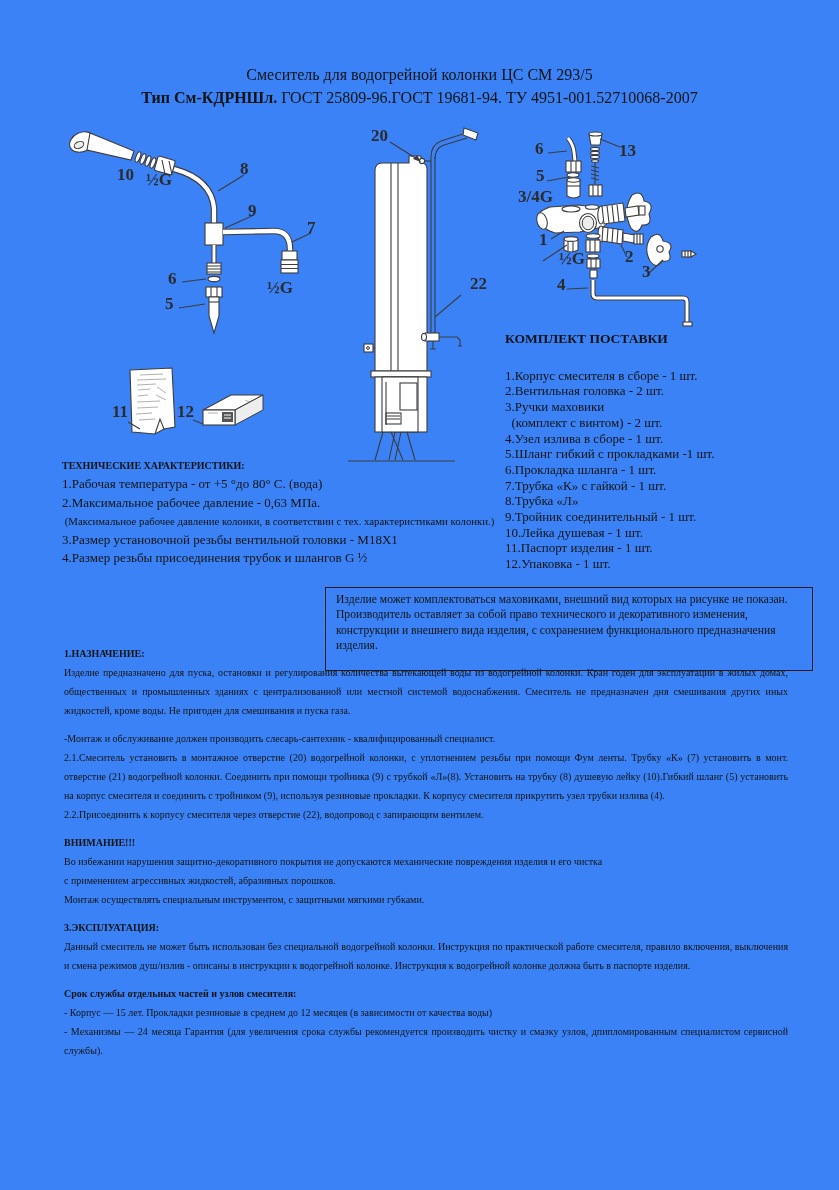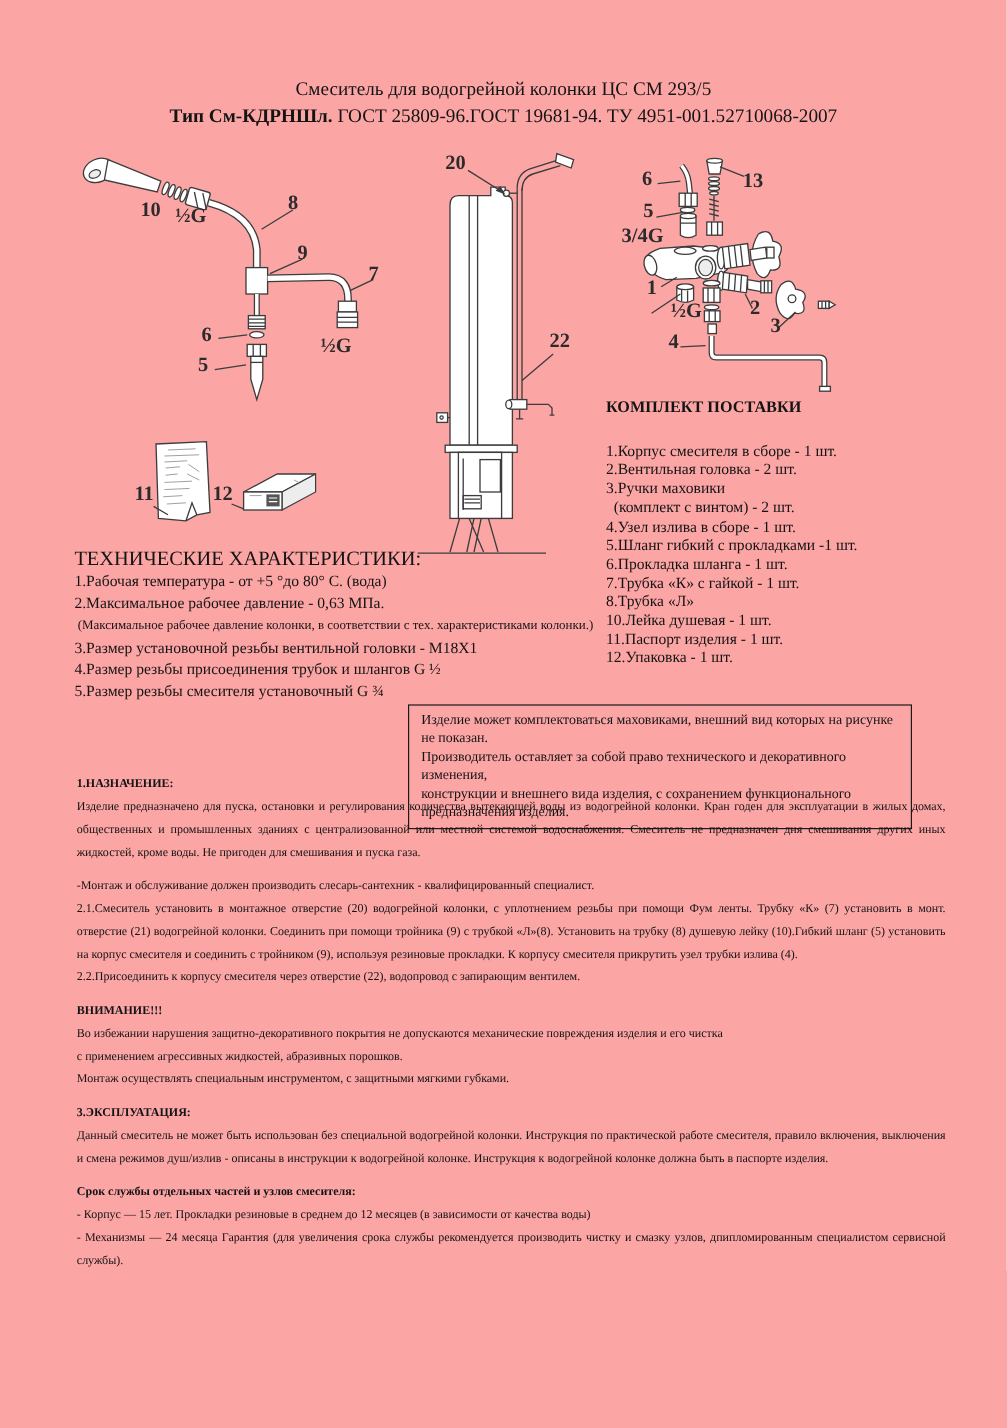--- a/index.html
+++ b/index.html
@@ -1,30 +1,30 @@
 <!DOCTYPE html>
 <html><head>
 <meta charset="utf-8">
 <style>
   html,body{margin:0;padding:0;background:#ffffff;}
-  .page{position:relative;width:839px;height:1190px;background:#fca5a5;overflow:hidden;
+  .page{position:relative;width:839px;height:1190px;background:#3b82f6;overflow:hidden;
         font-family:"Liberation Serif",serif;color:#141414;}
   .doc-header{position:absolute;left:0;top:63px;width:100%;text-align:center;
               font-size:16px;line-height:23px;}
   .b{font-weight:bold;}
   .fig{position:absolute;}
   .fig svg{position:absolute;left:0;top:0;}
   .lbl{position:absolute;font-size:17px;font-weight:600;color:#2b2b2b;line-height:1;white-space:nowrap;}
   .pkg{position:absolute;left:505px;top:331px;width:325px;font-size:13px;line-height:15.7px;}
   .pkg-h{font-weight:bold;font-size:13.5px;margin-bottom:21px;}
   .tech{position:absolute;left:62px;top:457px;width:465px;font-size:13px;line-height:18.4px;}
-  .tech-h{font-weight:normal;font-size:17px;}
+  .tech-h{font-weight:bold;font-size:10px;}
   .tech-note{font-size:10.8px;}
-  .notice{position:absolute;left:325px;top:587px;width:420px;box-sizing:border-box;
-          border:1.6px solid #1a1a1a;padding:4px 10px 6px;font-size:11.6px;line-height:15.4px;margin-left:15px;}
+  .notice{position:absolute;left:325px;top:587px;width:488px;box-sizing:border-box;
+          border:1.6px solid #1a1a1a;padding:4px 10px 16px;font-size:11.6px;line-height:15.4px;}
   .main{position:absolute;left:64px;top:644px;width:724px;font-size:10px;line-height:19px;}
   .sec{margin-bottom:9px;}
   .sec-h{font-weight:bold;}
   .para{text-align:justify;}
   
   .oln{fill:#fff;stroke:#3c3c3c;stroke-width:1.1;}
   .f2{fill:#ededed;stroke:#3c3c3c;stroke-width:1;}
   .ln{fill:none;stroke:#3c3c3c;stroke-width:1.1;}
   .gln{fill:none;stroke:#9c9c9c;stroke-width:0.8;}
   .t7o{fill:none;stroke:#3c3c3c;stroke-width:6.5;}
@@ -137,21 +137,21 @@
       </g>
       <g>
         <rect class="oln" x="19" y="219" width="9" height="8"></rect>
         <circle class="f2" cx="23" cy="223" r="1.4"></circle>
         <path class="ln" d="M28,223 L30,223"></path>
       </g>
       <path class="ln" d="M45,17 L72,34 M116,170 L90,192"></path>
       <polygon points="76,37 68,34 72,30" fill="#3c3c3c"></polygon>
     </svg>
     <span class="lbl" style="left:26px;top:2px">20</span>
-    <span class="lbl" style="left:113px;top:150px">22</span>
+    <span class="lbl" style="left:125px;top:150px">22</span>
   </div>
 
   <div class="fig" style="left:505px;top:128px;width:335px;height:210px">
     <svg width="335" height="210" viewBox="0 0 335 210">
       <g>
         <path class="t5o" d="M63,10 Q68,16 69,24 L70,33"></path>
           <path class="t5i" d="M63,10 Q68,16 69,24 L70,33"></path>
         <rect class="oln" x="61" y="33" width="15" height="11"></rect>
         <path class="ln" d="M66,33 L66,44 M71,33 L71,44"></path>
         <ellipse class="oln" cx="68" cy="47" rx="6" ry="2.2"></ellipse>
@@ -240,34 +240,34 @@
     <div>
         <div class="pkg-item">1.Корпус смесителя в сборе - 1 шт.</div>
         <div class="pkg-item">2.Вентильная головка - 2 шт.</div>
         <div class="pkg-item">3.Ручки маховики</div>
         <div class="pkg-item">&nbsp;&nbsp;(комплект с винтом) - 2 шт.</div>
         <div class="pkg-item">4.Узел излива в сборе - 1 шт.</div>
         <div class="pkg-item">5.Шланг гибкий с прокладками -1 шт.</div>
         <div class="pkg-item">6.Прокладка шланга - 1 шт.</div>
         <div class="pkg-item">7.Трубка «К» с гайкой - 1 шт.</div>
         <div class="pkg-item">8.Трубка «Л»</div>
+        <div class="pkg-item">9.Тройник соединительный - 1 шт.</div>
         <div class="pkg-item">10.Лейка душевая - 1 шт.</div>
         <div class="pkg-item">11.Паспорт изделия - 1 шт.</div>
         <div class="pkg-item">12.Упаковка - 1 шт.</div>
       </div>
   </div>
 
   <div class="tech">
     <div class="tech-h">ТЕХНИЧЕСКИЕ ХАРАКТЕРИСТИКИ:</div>
     <div>1.Рабочая температура - от +5 °до 80° С. (вода)</div>
     <div>2.Максимальное рабочее давление - 0,63 МПа.</div>
     <div class="tech-note">&nbsp;(Максимальное рабочее давление колонки, в соответствии с тех. характеристиками колонки.)</div>
     <div>3.Размер установочной резьбы вентильной головки - М18Х1</div>
     <div>4.Размер резьбы присоединения трубок и шлангов G ½</div>
-    <div>5.Размер резьбы смесителя установочный G ¾</div>
   </div>
 
   <div class="notice">
     <div>Изделие может комплектоваться маховиками, внешний вид которых на рисунке не показан.</div>
     <div>Производитель оставляет за собой право технического и декоративного изменения,</div>
     <div>конструкции и внешнего вида изделия, с сохранением функционального предназначения изделия.</div>
   </div>
 
   <div class="main">
     <div class="sec">

